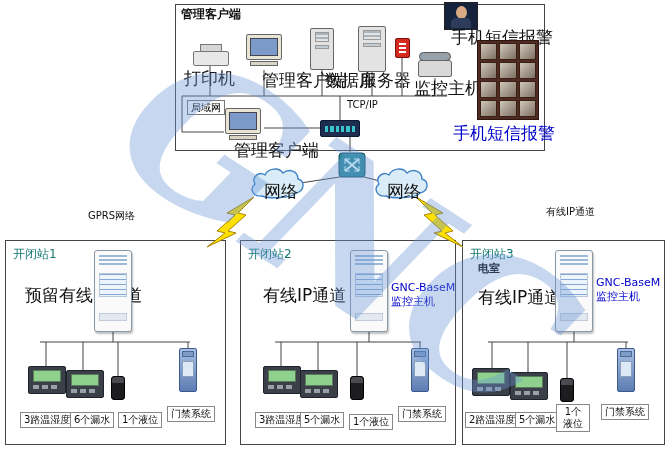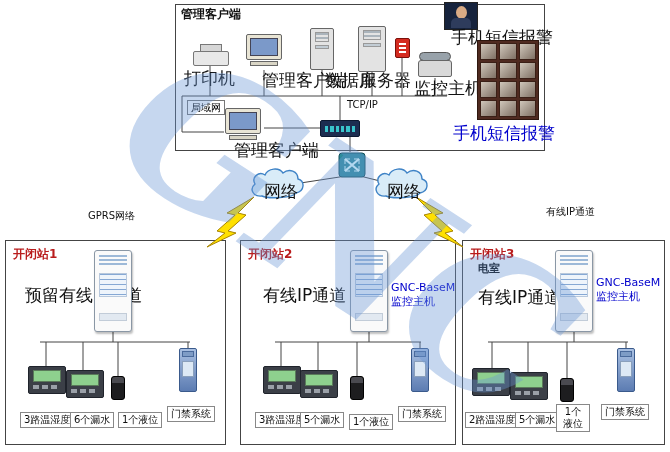--- a/index.html
+++ b/index.html
@@ -7,21 +7,21 @@
   #canvas{position:relative;width:670px;height:452px;background:#fff;overflow:hidden}
   .frame{position:absolute;border:1px solid #444;background:transparent;z-index:1}
   #wires{position:absolute;left:0;top:0;z-index:2;pointer-events:none}
   .lbl{position:absolute;font-size:17px;line-height:1.15;color:#111;white-space:nowrap;z-index:3}
   .blue{color:#0000cc}
   .small{font-size:10px}
   .bold{font-weight:bold;font-size:12px}
   .boxed{position:absolute;border:1px solid #777;background:#fff;padding:0 3px;font-size:10px;line-height:13px;white-space:nowrap;z-index:3}
   .dlabel{position:absolute;border:1px solid #888;background:#fff;padding:1px 3px;font-size:10px;line-height:12px;white-space:nowrap;z-index:3;color:#111}
   .dlabel.wrap{white-space:normal;width:34px;text-align:center}
-  .sta-title{position:absolute;font-weight:bold;font-size:12px;color:#b91c1c;z-index:3}
+  .sta-title{position:absolute;font-weight:normal;font-size:12px;color:#0f766e;z-index:3}
   .sta-sub{position:absolute;font-weight:bold;font-size:11px;color:#000;z-index:3}
   .hostlabel{position:absolute;font-size:11px;line-height:1.25;color:#0000cc;white-space:pre-line;z-index:3}
   .icon{position:absolute;z-index:3}
   .icon i{display:block}
   
   .printer{width:36px;height:24px}
   .printer .p-top{width:22px;height:8px;background:#d6d6d6;border:1px solid #777;margin-left:7px}
   .printer .p-body{width:36px;height:15px;background:#e8e8e8;border:1px solid #777;border-radius:2px;margin-top:-1px}
   
   .crt{width:42px;height:36px}

